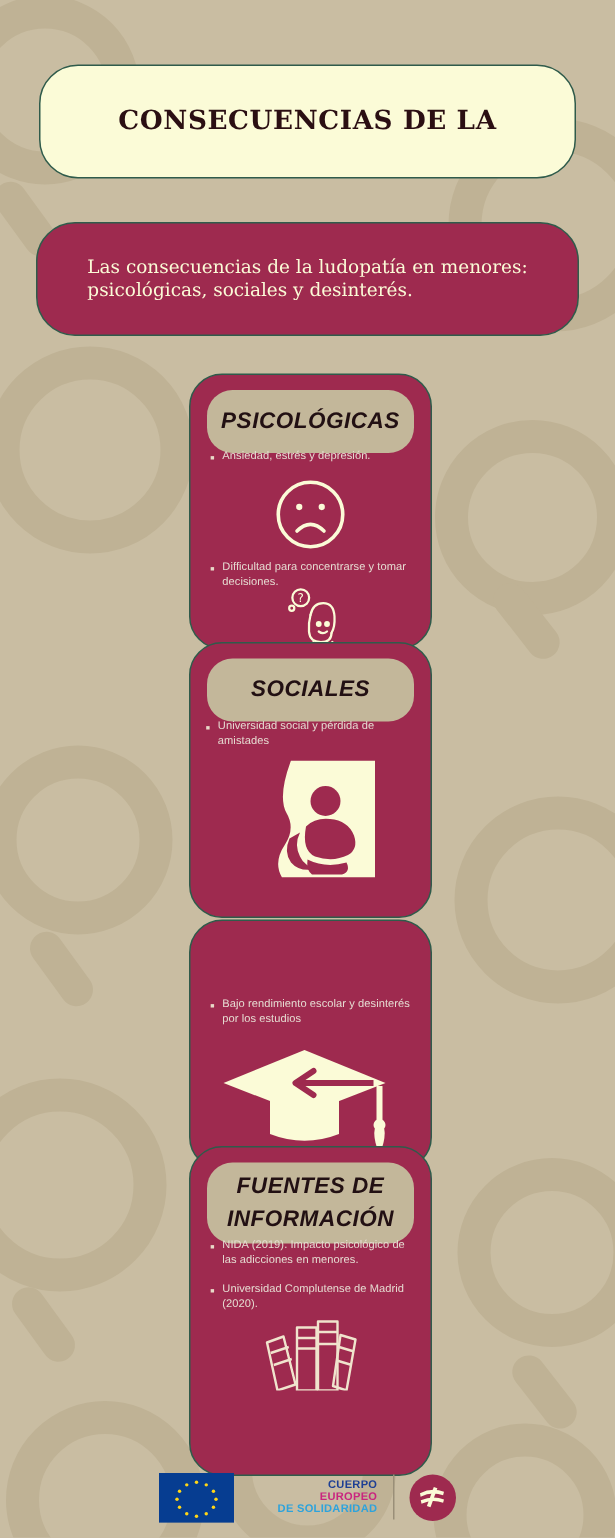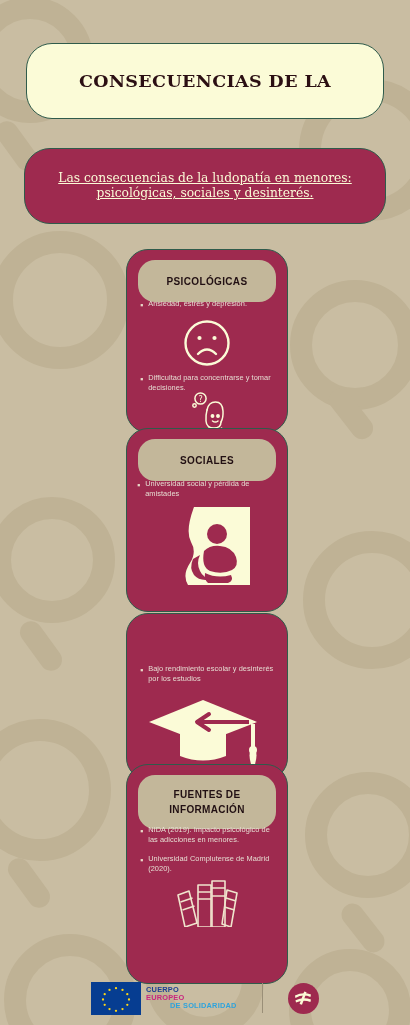--- a/index.html
+++ b/index.html
@@ -24,64 +24,63 @@
   }
 
   
   .sub-card{
     position:absolute;left:24px;top:148px;width:362px;height:76px;
     background:#9e2a4f;border:1.6px solid #2f5b4b;border-radius:26px;
     box-sizing:border-box;display:flex;align-items:center;justify-content:center;
   }
   .sub-card .t{
     font-family:"DejaVu Serif","Liberation Serif",serif;
-    color:#fbfbd7;font-size:12.3px;line-height:1.25;text-align:center;
+    color:#fbfbd7;font-size:12.3px;line-height:1.25;
     padding:0 16px;
-    text-decoration:underline;
   }
 
   
   .sec{
     position:absolute;left:126px;width:162px;
     background:#9e2a4f;border:1.5px solid #2f5b4b;border-radius:22px;
     box-sizing:border-box;overflow:hidden;
   }
   .sec-psy{top:249px;height:184px;}
   .sec-soc{top:428px;height:184px;}
   .sec-aca{top:613px;height:167px;}
   .sec-fue{top:764px;height:220px;}
 
   .pill{
     position:absolute;left:11px;right:11px;top:10px;
     background:#c3b79a;border-radius:17px;
     display:flex;flex-direction:column;align-items:center;justify-content:center;
     padding:6px 4px;
   }
   .pill .p{
-    font-weight:bold;color:#221013;font-size:10px;letter-spacing:.35px;
-    text-align:center;line-height:1.5;
+    font-weight:bold;color:#221013;font-size:15px;letter-spacing:.35px;
+    text-align:center;line-height:1.5;font-style:italic;
   }
   .pill-1line{height:30px;}
   .pill-2line{height:42px;}
 
   .bullets{position:absolute;left:0;right:0;}
   .bul{display:flex;align-items:flex-start;margin-bottom:6px;}
   .bul .dot{
     color:#e8d9c8;font-size:9px;line-height:1.35;margin:0 5px 0 0;flex:0 0 auto;
   }
   .bul .bt{
     color:#e6dcd2;font-size:7.4px;line-height:1.35;letter-spacing:.05px;
   }
 
   .icon-wrap{position:absolute;left:0;right:0;display:flex;justify-content:center;}
 
   
   .footer{
     position:absolute;left:0;right:0;top:978px;height:40px;
-    display:flex;align-items:center;justify-content:center;gap:25px;
+    display:flex;align-items:center;justify-content:center;gap:10px;text-align:right;
   }
   .ces-logo{display:flex;align-items:center;gap:5px;}
   .eu-flag{
     width:50px;height:33px;background:#063d91;position:relative;flex:0 0 auto;
   }
   .ces-txt{display:flex;flex-direction:column;line-height:1.12;}
   .ces-txt span{
     font-weight:bold;font-size:7.4px;letter-spacing:.2px;
   }
   .c-blue{color:#1d3f94;}

